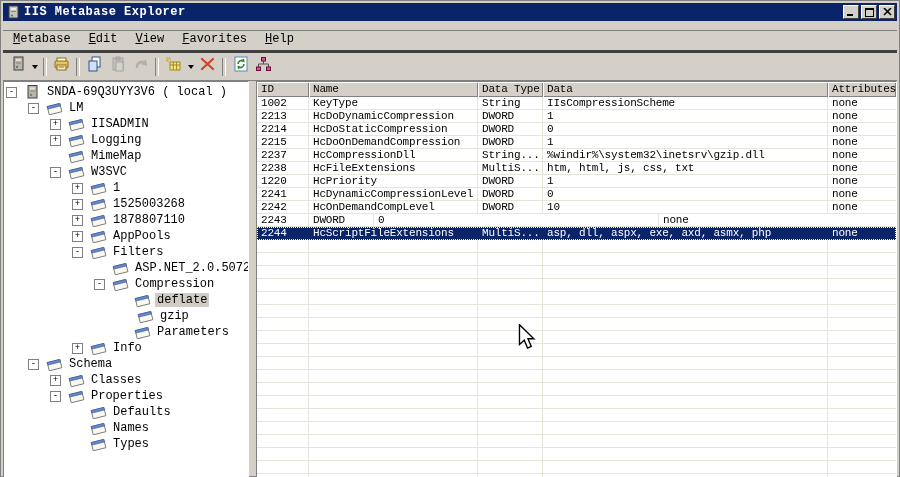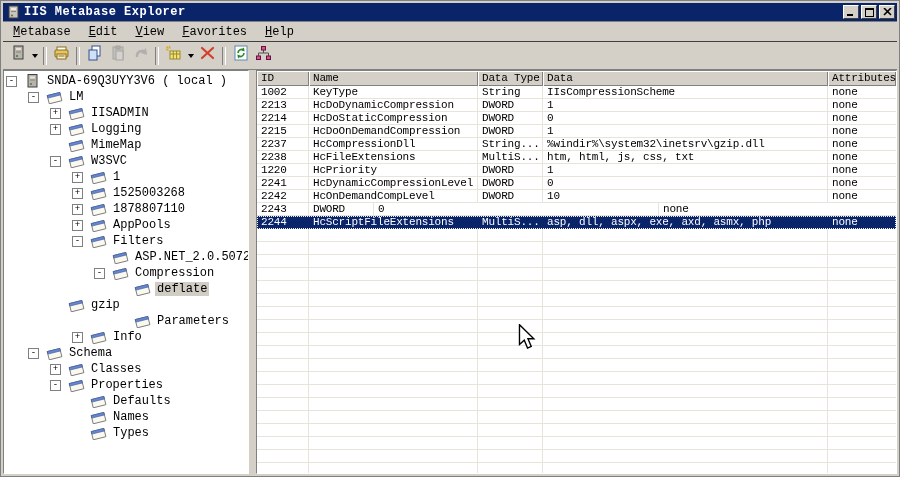--- a/index.html
+++ b/index.html
@@ -9,22 +9,22 @@
   
   .titlebar{height:18px;background:var(--titlebar,#0A246A);display:flex;align-items:center;
     padding:0 2px;color:var(--titletext,#fff);}
   .title-icon{width:16px;height:15px;margin-right:3px;flex:0 0 auto;}
   .title-text{font-weight:bold;font-size:12px;letter-spacing:.5px;white-space:nowrap;flex:1;}
   .tbtns{display:flex;gap:2px;}
   .tbtn{width:16px;height:14px;background:var(--face,#D4D0C8);
     border:1px solid;border-color:#fff #404040 #404040 #fff;
     display:flex;align-items:center;justify-content:center;box-sizing:border-box;}
   
-  .menubar{height:20px;display:flex;align-items:flex-end;padding-left:1px;
-    border-bottom:1px solid #404040;box-shadow:0 1px 0 #808080 inset;}
+  .menubar{height:20px;display:flex;align-items:flex-start;padding-left:1px;
+    border-bottom:3px solid #404040;box-shadow:0 1px 0 #808080 inset;margin-top:9px;}
   .menu-item{font-size:12px;padding:2px 9px;color:#000;white-space:nowrap;}
   .menu-item .hot{text-decoration:underline;}
   
   .toolbar{height:27px;display:flex;align-items:center;padding-left:3px;
     border-bottom:1px solid #808080;}
   .tb-btn{width:23px;height:22px;display:flex;align-items:center;justify-content:center;}
   .tb-dd{width:11px;height:22px;display:flex;align-items:center;justify-content:center;}
   .dd-arrow{width:0;height:0;border-left:3px solid transparent;border-right:3px solid transparent;
     border-top:4px solid #000;}
   .tb-sep{width:2px;height:18px;margin:0 3px;border-left:1px solid #808080;border-right:1px solid #fff;}
@@ -355,21 +355,21 @@
 
           <span class="node-ico ico-key"><svg width="17" height="14" viewBox="0 0 17 14">
               <g transform="rotate(-14 8 8)">
                 <rect x="2" y="4" width="13" height="8.5" fill="#fbf8f0" stroke="#6a6a6a" stroke-width="0.8"></rect>
                 <rect x="2" y="4" width="13" height="2.6" fill="#6688d4" stroke="#3b5998" stroke-width="0.6"></rect>
               </g>
             </svg></span>
           <span class="tlabel">deflate</span>
         </div>
 
-        <div class="trow no-toggle" style="padding-left: 46px;">
+        <div class="trow no-toggle" style="padding-left: 115px;">
           <span class="toggle"></span>
 
           <span class="node-ico ico-key"><svg width="17" height="14" viewBox="0 0 17 14">
               <g transform="rotate(-14 8 8)">
                 <rect x="2" y="4" width="13" height="8.5" fill="#fbf8f0" stroke="#6a6a6a" stroke-width="0.8"></rect>
                 <rect x="2" y="4" width="13" height="2.6" fill="#6688d4" stroke="#3b5998" stroke-width="0.6"></rect>
               </g>
             </svg></span>
           <span class="tlabel">gzip</span>
         </div>

